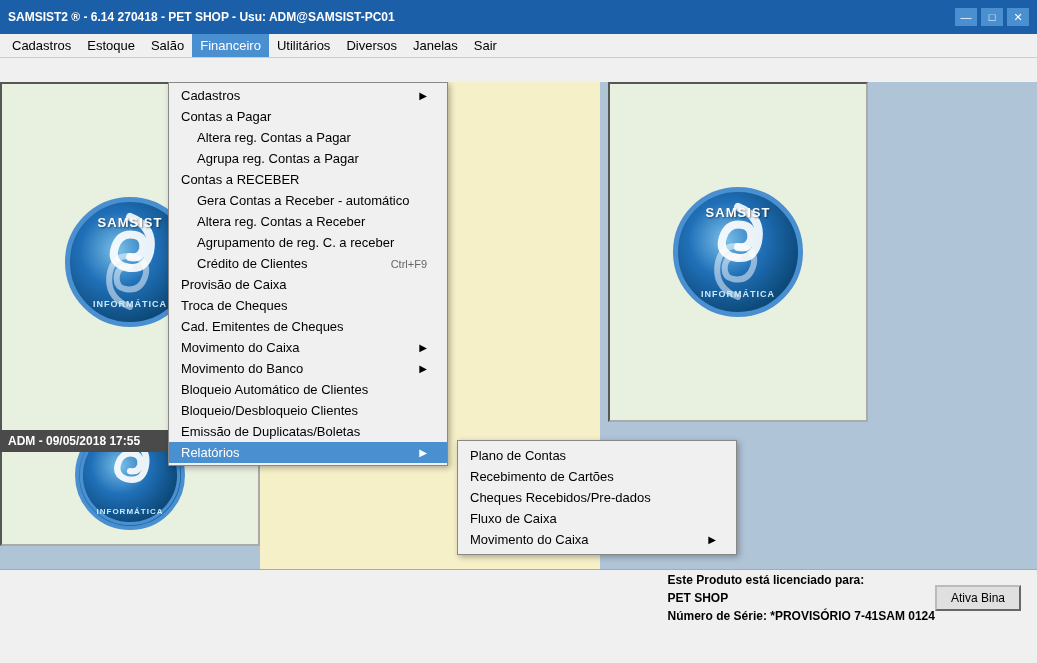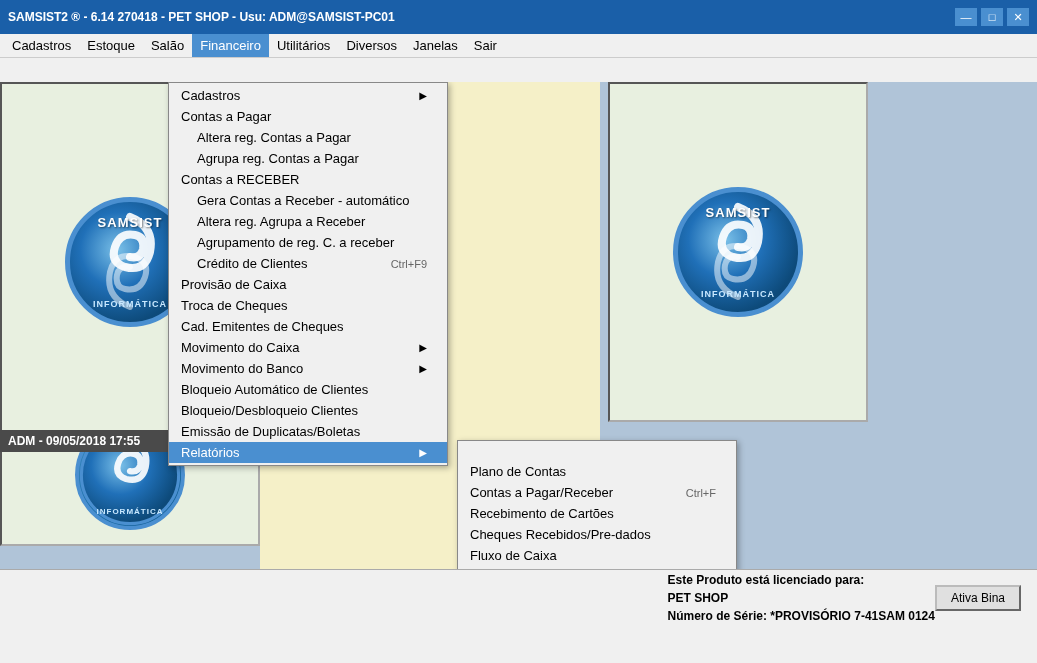--- a/index.html
+++ b/index.html
@@ -386,21 +386,21 @@
       <div class="menu-row indented">
         <span>Agrupa reg. Contas a Pagar</span>
       </div>
       <div class="menu-row">
         <span>Contas a RECEBER</span>
       </div>
       <div class="menu-row indented">
         <span>Gera Contas a Receber - automático</span>
       </div>
       <div class="menu-row indented">
-        <span>Altera reg. Agrupa a Receber</span>
+        <span>Altera reg. Contas a Receber</span>
       </div>
       <div class="menu-row indented">
         <span>Agrupamento de reg. C. a receber</span>
       </div>
       <div class="menu-row indented">
         <span>Crédito de Clientes</span>
         <span class="menu-shortcut">Ctrl+F9</span>
       </div>
       <div class="menu-row">
         <span>Provisão de Caixa</span>
@@ -427,27 +427,23 @@
       </div>
       <div class="menu-row">
         <span>Emissão de Duplicatas/Boletas</span>
       </div>
       <div class="menu-row active">
         <span>Relatórios</span>
         <span class="menu-arrow">▶</span>
       </div>
     </div>
 
-    <div id="submenu-relatorios" style="position:absolute; top:358px; left:457px; background:#f0f0f0; border:1px solid #888; box-shadow:2px 2px 6px rgba(0,0,0,0.3); z-index:2001; min-width:280px; padding:20px 0;">
+    <div id="submenu-relatorios" style="position:absolute; top:358px; left:457px; background:#f0f0f0; border:1px solid #888; box-shadow:2px 2px 6px rgba(0,0,0,0.3); z-index:2001; min-width:280px; padding:4px 0;">
       <div class="menu-row">
         <span>Plano de Contas</span>
-      </div>
-      <div class="menu-row">
-        <span>Contas a Pagar/Receber</span>
-        <span class="menu-shortcut">Ctrl+F</span>
       </div>
       <div class="menu-row">
         <span>Recebimento de Cartões</span>
       </div>
       <div class="menu-row">
         <span>Cheques Recebidos/Pre-dados</span>
       </div>
       <div class="menu-row">
         <span>Fluxo de Caixa</span>
       </div>

